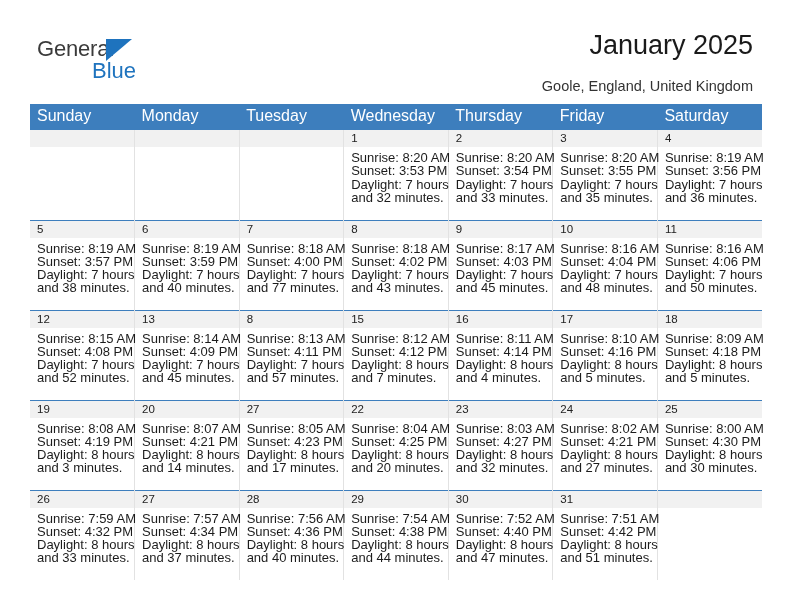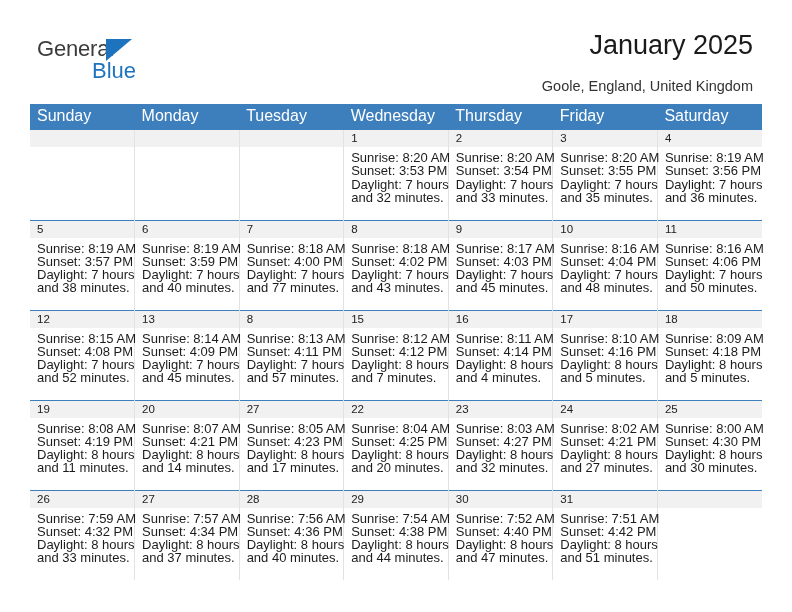--- a/index.html
+++ b/index.html
@@ -323,21 +323,21 @@
               </div>
             </td>
           </tr>
           <tr>
             <td>
               <div class="daynum">19</div>
               <div class="info">
                 <div>Sunrise: 8:08 AM</div>
                 <div>Sunset: 4:19 PM</div>
                 <div>Daylight: 8 hours</div>
-                <div>and 11 minutes.</div>
+                <div>and 3 minutes.</div>
               </div>
             </td>
             <td>
               <div class="daynum">20</div>
               <div class="info">
                 <div>Sunrise: 8:07 AM</div>
                 <div>Sunset: 4:21 PM</div>
                 <div>Daylight: 8 hours</div>
                 <div>and 14 minutes.</div>
               </div>

